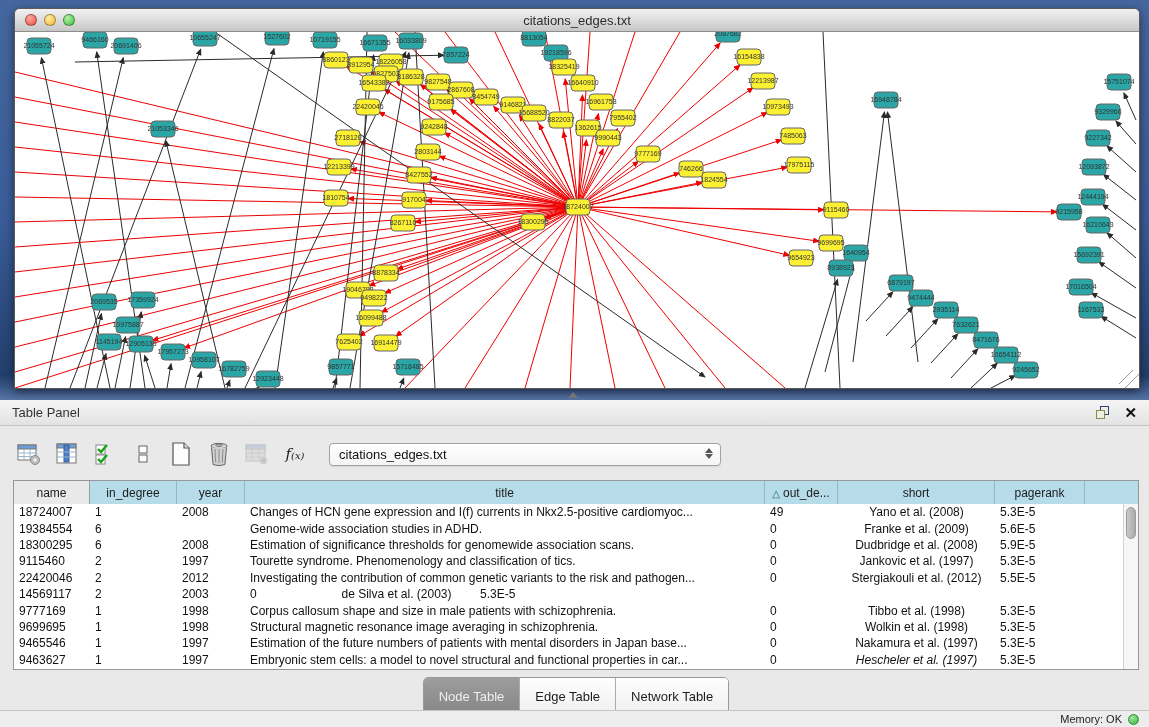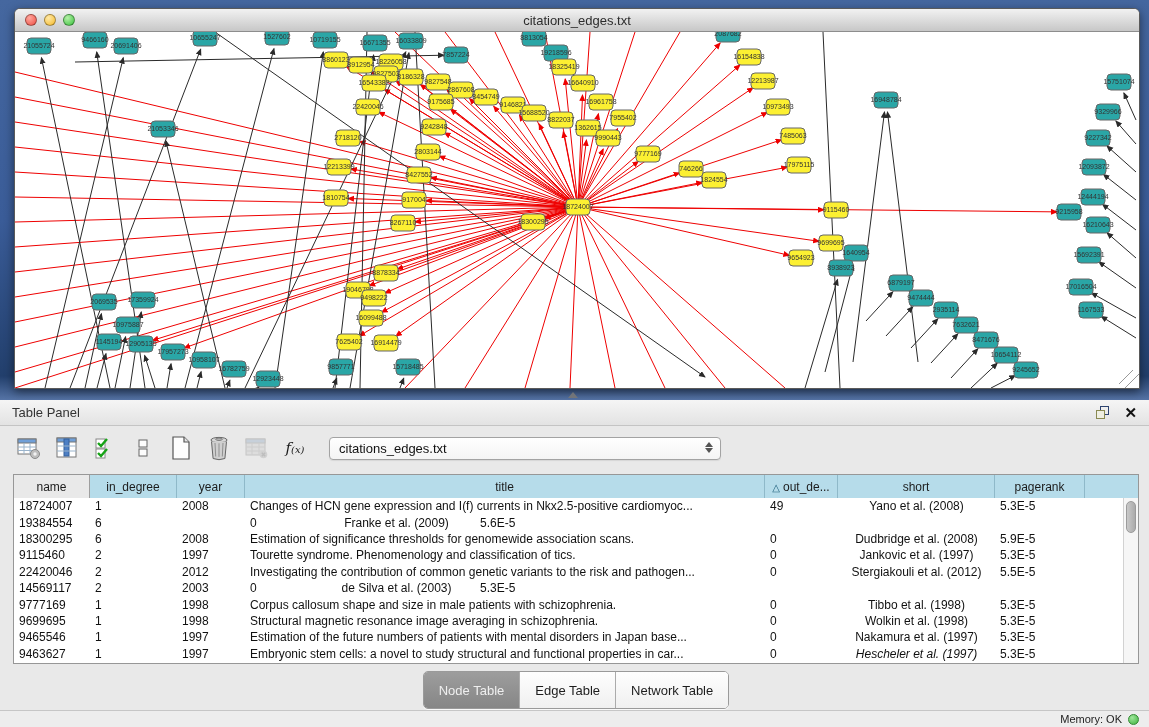--- a/index.html
+++ b/index.html
@@ -28,21 +28,21 @@
 
   
   .table-panel { position:absolute; top:400px; left:0; width:1149px; height:310px; background:#e9e9e9; }
   .panel-header { height:26px; display:flex; align-items:center; padding:0 12px;
     background:linear-gradient(#f5f5f5,#e3e3e3); border-bottom:1px solid #c4c4c4; }
   .panel-title { font-size:13px; color:#333; }
   .panel-header-right { margin-left:auto; display:flex; align-items:center; gap:14px; }
   .float-icon svg { display:block; }
   .close-icon { font-size:15px; font-weight:bold; color:#111; line-height:1; cursor:default; }
 
-  .panel-body { position:absolute; top:24px; left:13px; width:1126px; bottom:6px; }
+  .panel-body { position:absolute; top:30px; left:13px; width:1126px; bottom:6px; }
 
   .toolbar { height:36px; margin-top:6px; display:flex; align-items:center; gap:14px; padding-left:4px; }
   .tb-btn { width:24px; height:26px; display:flex; align-items:center; justify-content:center; }
   .fx { font-family:"DejaVu Serif", serif; font-style:italic; font-size:15px; color:#1a1a1a; }
   .fx small { font-size:10px; }
   .combo { margin-left:8px; width:392px; height:23px; background:linear-gradient(#ffffff,#f4f4f4);
     border:1px solid #a3a3a3; border-radius:4px; display:flex; align-items:center;
     padding:0 22px 0 9px; font-size:13px; color:#111; position:relative;
     box-shadow:0 1px 1px rgba(0,0,0,.08); }
   .combo-arrows { position:absolute; right:7px; top:4px; display:flex; flex-direction:column; gap:1px; }
@@ -717,20 +717,21 @@
             <div class="td" style="flex: 0 0 68px;">2008</div>
             <div class="td" style="flex: 0 0 520px;">Changes of HCN gene expression and I(f) currents in Nkx2.5-positive cardiomyoc...</div>
             <div class="td" style="flex: 0 0 73px;">49</div>
             <div class="td center" style="flex: 0 0 157px;">Yano et al. (2008)</div>
             <div class="td" style="flex: 0 0 90px;">5.3E-5</div>
           </div>
           <div class="tr">
             <div class="td" style="flex: 0 0 76px;">19384554</div>
             <div class="td" style="flex: 0 0 87px;">6</div>
             <div class="td" style="flex: 0 0 68px; margin-top: 28px;">2009</div>
+            <div class="td" style="flex: 0 0 520px;">Genome-wide association studies in ADHD.</div>
             <div class="td" style="flex: 0 0 73px;">0</div>
             <div class="td center" style="flex: 0 0 157px;">Franke et al. (2009)</div>
             <div class="td" style="flex: 0 0 90px;">5.6E-5</div>
           </div>
           <div class="tr">
             <div class="td" style="flex: 0 0 76px;">18300295</div>
             <div class="td" style="flex: 0 0 87px;">6</div>
             <div class="td" style="flex: 0 0 68px;">2008</div>
             <div class="td" style="flex: 0 0 520px;">Estimation of significance thresholds for genomewide association scans.</div>
             <div class="td" style="flex: 0 0 73px;">0</div>
@@ -787,21 +788,21 @@
             <div class="td" style="flex: 0 0 68px;">1997</div>
             <div class="td" style="flex: 0 0 520px;">Estimation of the future numbers of patients with mental disorders in Japan base...</div>
             <div class="td" style="flex: 0 0 73px;">0</div>
             <div class="td center" style="flex: 0 0 157px;">Nakamura et al. (1997)</div>
             <div class="td" style="flex: 0 0 90px;">5.3E-5</div>
           </div>
           <div class="tr">
             <div class="td" style="flex: 0 0 76px;">9463627</div>
             <div class="td" style="flex: 0 0 87px;">1</div>
             <div class="td" style="flex: 0 0 68px;">1997</div>
-            <div class="td" style="flex: 0 0 520px;">Embryonic stem cells: a novel to study structural and functional properties in car...</div>
+            <div class="td" style="flex: 0 0 520px;">Embryonic stem cells: a model to novel structural and functional properties in car...</div>
             <div class="td" style="flex: 0 0 73px;">0</div>
             <div class="td center" style="flex: 0 0 157px; font-style: italic;">Hescheler et al. (1997)</div>
             <div class="td" style="flex: 0 0 90px;">5.3E-5</div>
           </div>
         </div>
       <div class="vscroll">
         <div class="vthumb"></div>
       </div>
     </div>
 

